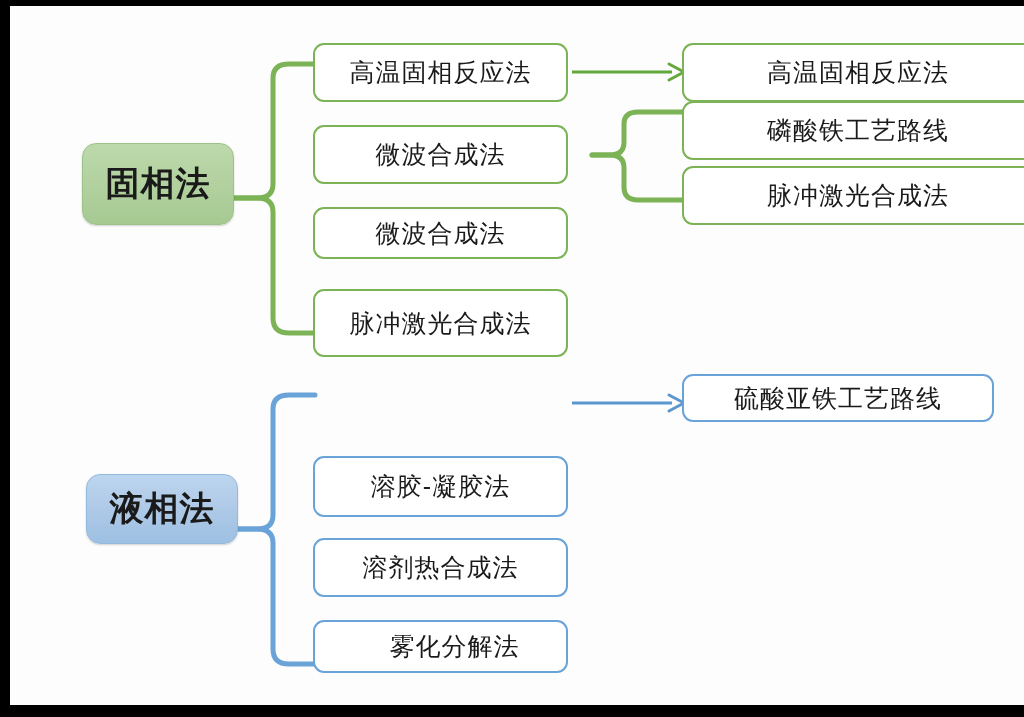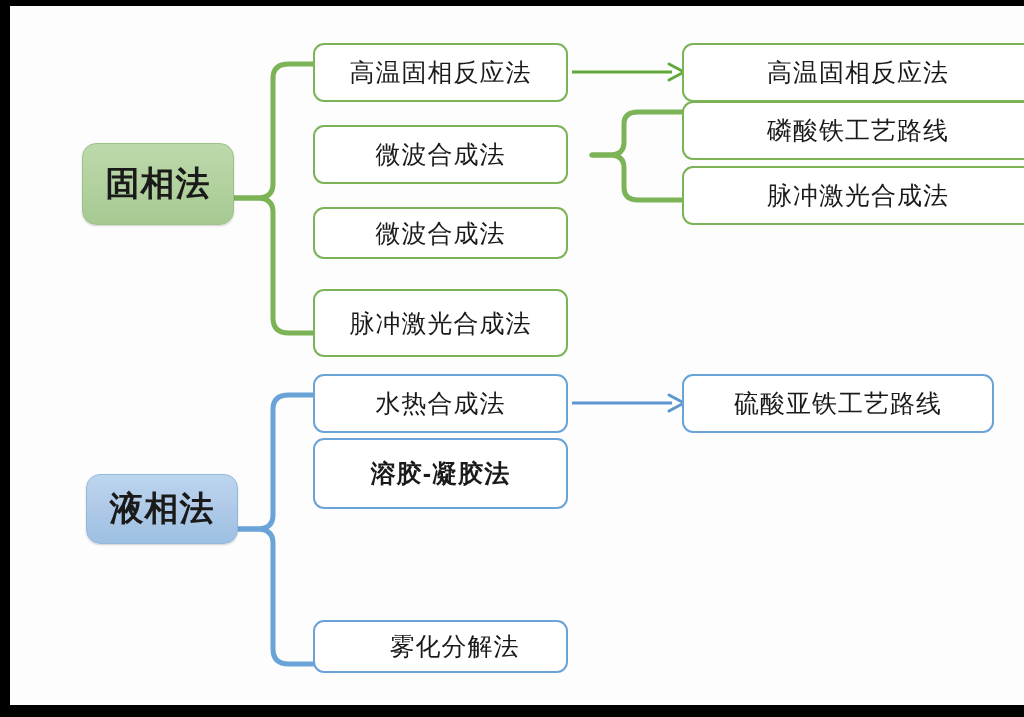--- a/index.html
+++ b/index.html
@@ -114,34 +114,34 @@
     <svg width="90" height="285" viewBox="0 0 90 285" fill="none">
       <path d="M2 142 H32 Q48 142 48 128 V22 Q48 8 64 8 H90" stroke="#6aa3d8" stroke-width="5" stroke-linecap="round" stroke-linejoin="round" fill="none"></path>
       <path d="M2 142 H32 Q48 142 48 156 V262 Q48 277 64 277 H90" stroke="#6aa3d8" stroke-width="5" stroke-linecap="round" stroke-linejoin="round" fill="none"></path>
     </svg>
   </div>
 
   <div class="node root blue" style="left:76px;top:468px;width:152px;height:70px;">
     <span>液相法</span>
   </div>
 
-  <div class="node box blue" style="left:303px;top:368px;width:255px;height:59px;">
-    <span>水热合成法</span>
+  <div class="node box blue" style="left:303px;top:450px;width:255px;height:61px;">
+    <span>溶胶-凝胶法</span>
   </div>
-  <div class="node box blue" style="left:303px;top:432px;width:255px;height:71px;font-weight:bold;">
-    <span>溶胶-凝胶法</span>
+  <div class="node box blue" style="left:303px;top:532px;width:255px;height:59px;">
+    <span>溶剂热合成法</span>
   </div>
   <div class="node box blue" style="left:303px;top:614px;width:255px;height:53px;padding-left:28px;">
     <span>雾化分解法</span>
   </div>
 
   <div class="connector" style="left:562px;top:377px;width:116px;height:40px;">
     <svg width="116" height="40" viewBox="0 0 116 40" fill="none">
       <line x1="0" y1="20" x2="100" y2="20" stroke="#5b96cf" stroke-width="3"></line>
       <path d="M97 12 L112 20 L97 28" stroke="#5b96cf" stroke-width="3" stroke-linecap="round" stroke-linejoin="round" fill="none"></path>
     </svg>
   </div>
 
-  <div class="node box blue" style="left:672px;top:368px;width:312px;height:59px;">
+  <div class="node box blue" style="left:672px;top:368px;width:312px;height:48px;">
     <span>硫酸亚铁工艺路线</span>
   </div>
 
 </div>
 
 </body></html>

